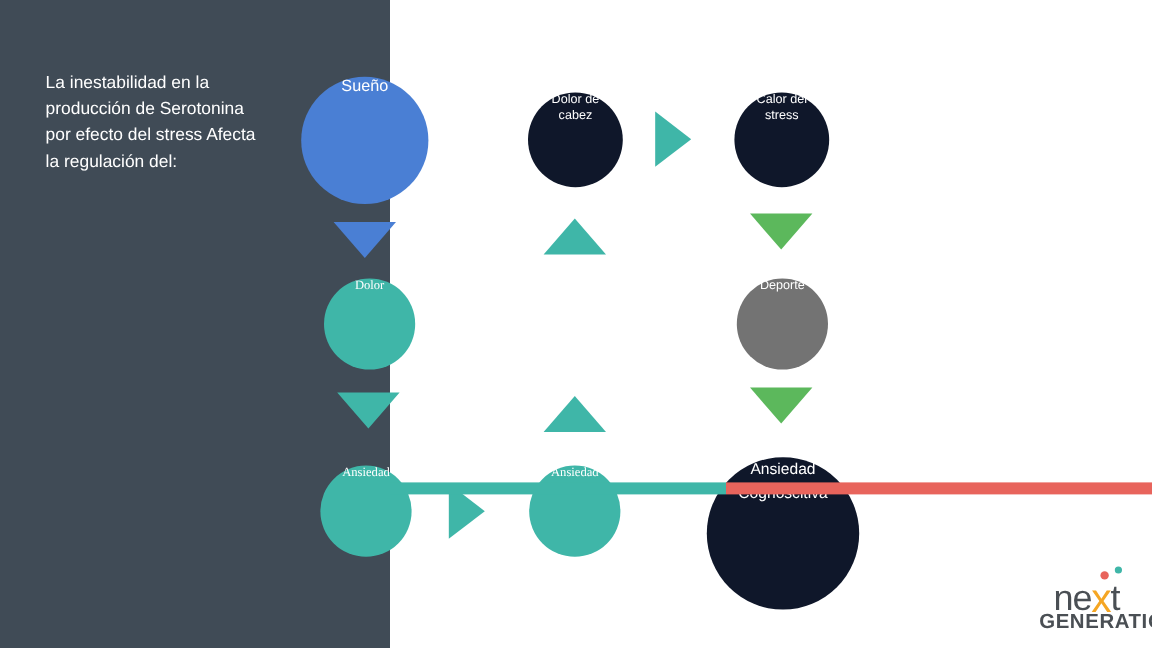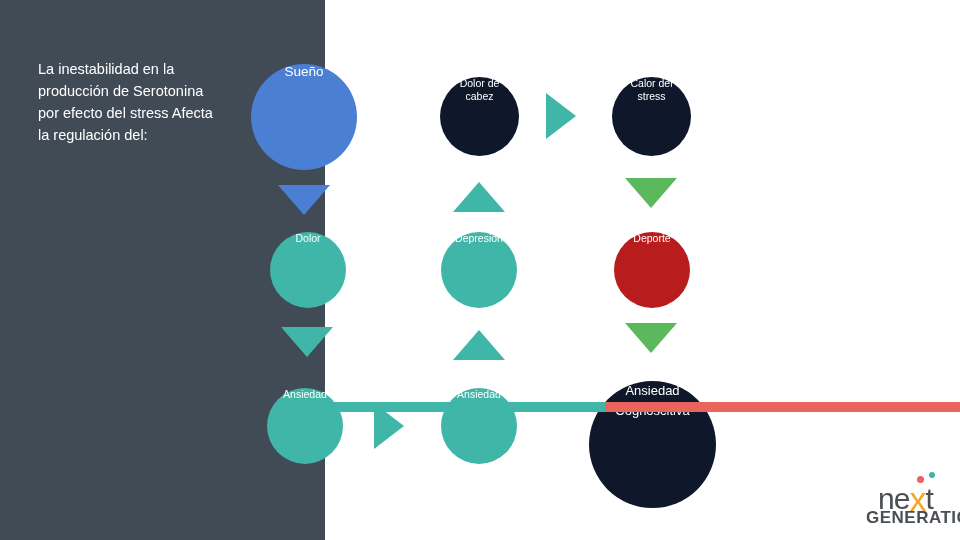--- a/index.html
+++ b/index.html
@@ -10,23 +10,23 @@
   .left-panel{position:absolute;left:0;top:0;width:325px;height:540px;background:#404b56;}
   .left-text{position:absolute;left:38px;top:58px;width:190px;color:#ffffff;font-size:14.5px;line-height:22px;}
 
   
   .bar-teal{position:absolute;left:325px;bottom:0;width:280px;height:10px;background:#3fb6a8;}
   .bar-red{position:absolute;left:605px;bottom:0;width:355px;height:10px;background:#e8645c;}
 
   
   .circle{position:absolute;border-radius:50%;display:flex;align-items:flex-start;justify-content:center;text-align:center;color:#ffffff;box-sizing:border-box;}
   .c-blue{background:#4a7fd4;}
-  .c-teal{background:#3fb6a8;}
+  .c-teal{background:#3fb6a8;font-family:Liberation Serif, serif;}
   .c-green{background:#0f172a;}
-  .c-green2{background:#b91c1c;}
+  .c-green2{background:#737373;}
 
   .lbl{display:block;line-height:1.25;}
 
   
   .tri{position:absolute;width:0;height:0;}
   .tri-down-blue{border-left:26px solid transparent;border-right:26px solid transparent;border-top:30px solid #4a7fd4;}
   .tri-down-teal{border-left:26px solid transparent;border-right:26px solid transparent;border-top:30px solid #3fb6a8;}
   .tri-up-teal{border-left:26px solid transparent;border-right:26px solid transparent;border-bottom:30px solid #3fb6a8;}
   .tri-down-green{border-left:26px solid transparent;border-right:26px solid transparent;border-top:30px solid #5cb85c;}
   .tri-right-teal{border-top:23px solid transparent;border-bottom:23px solid transparent;border-left:30px solid #3fb6a8;}
@@ -62,23 +62,20 @@
   </div>
 
   <div class="tri tri-down-blue" style="left:278px;top:185px;"></div>
   <div class="tri tri-up-teal" style="left:453px;top:182px;"></div>
   <div class="tri tri-down-green" style="left:625px;top:178px;"></div>
 
   <div class="circle c-teal" style="left:270px;top:232px;width:76px;height:76px;font-size:10.5px;">
     <span class="lbl">Dolor</span>
   </div>
 
-  <div class="circle c-teal" style="left:441px;top:232px;width:76px;height:76px;font-size:10.5px;">
-    <span class="lbl">Depresión</span>
-  </div>
 
   <div class="circle c-green2" style="left:614px;top:232px;width:76px;height:76px;font-size:10.5px;">
     <span class="lbl">Deporte</span>
   </div>
 
   <div class="tri tri-down-teal" style="left:281px;top:327px;"></div>
   <div class="tri tri-up-teal" style="left:453px;top:330px;"></div>
   <div class="tri tri-down-green" style="left:625px;top:323px;"></div>
 
   <div class="circle c-teal" style="left:267px;top:388px;width:76px;height:76px;font-size:10.5px;">

